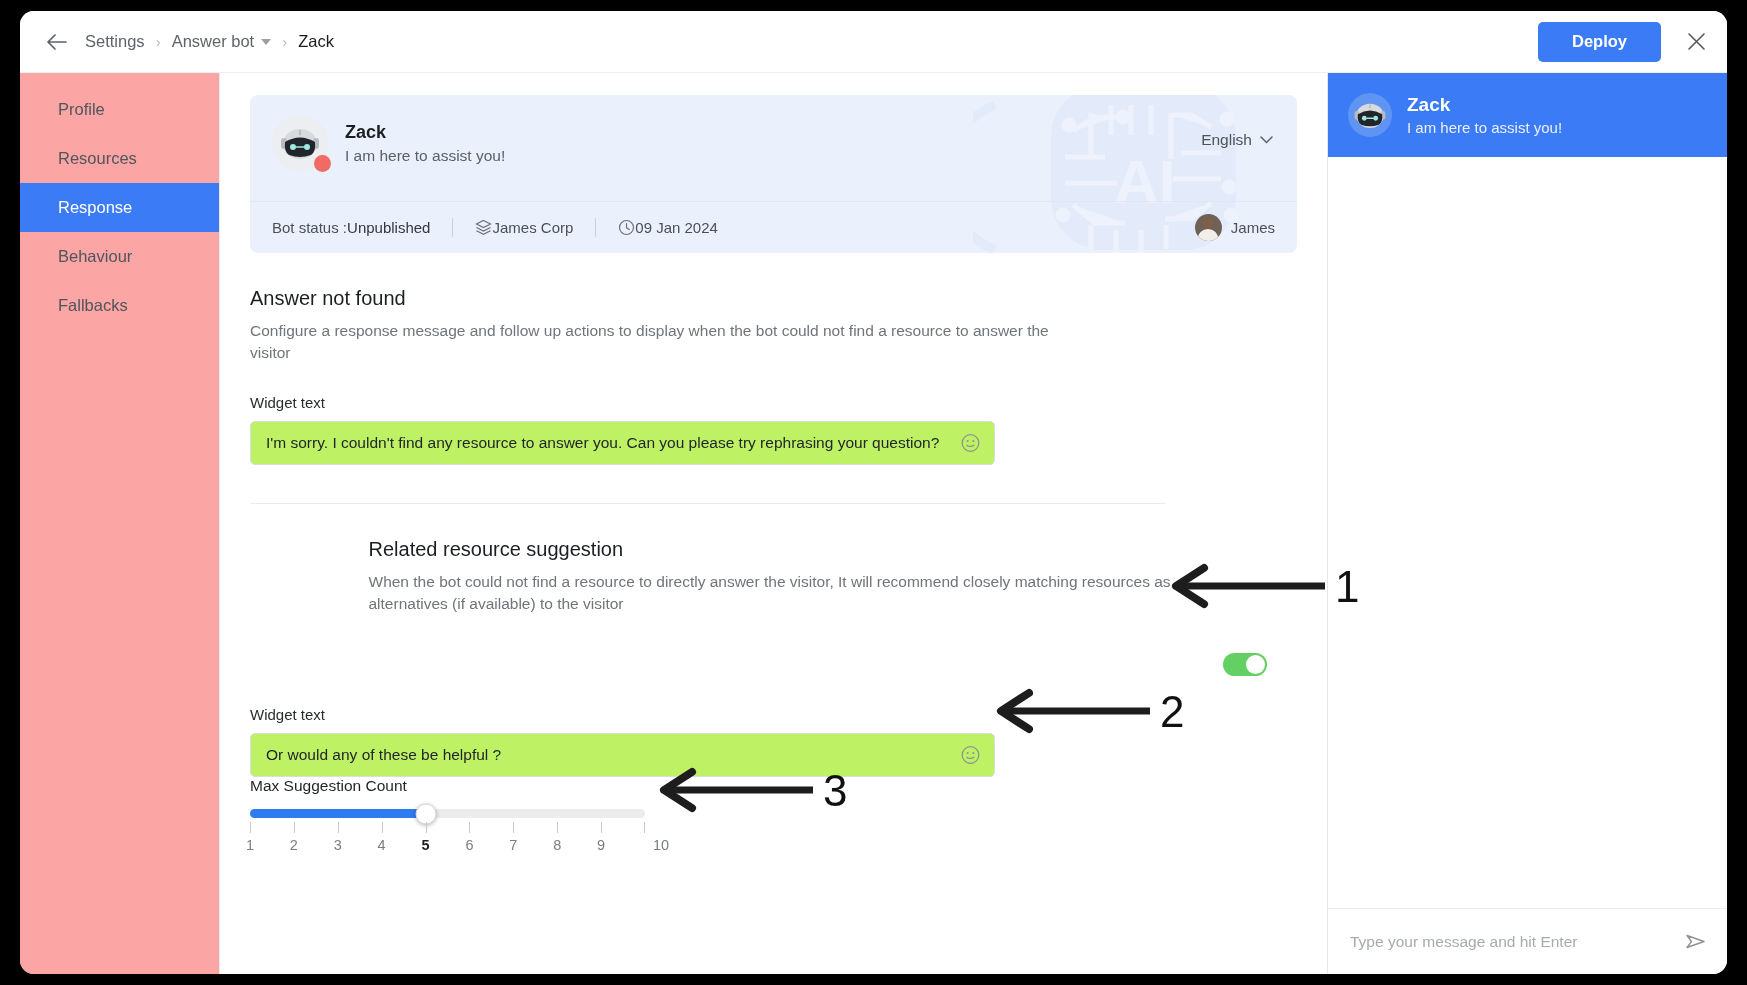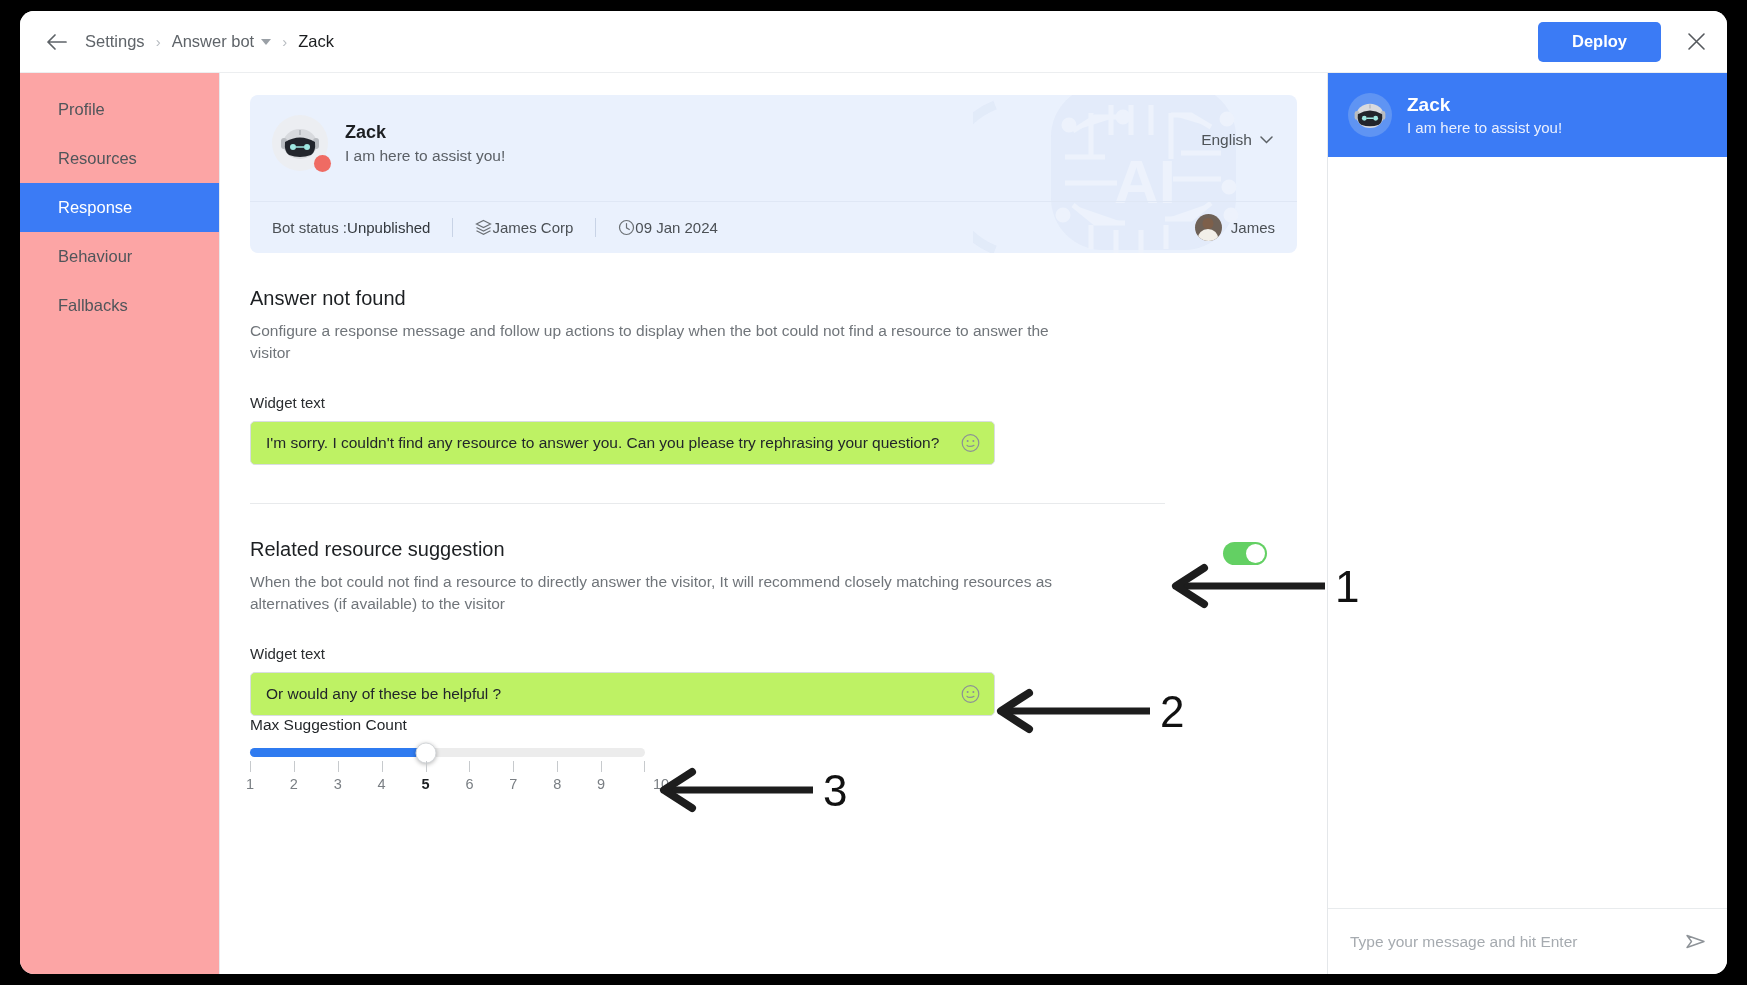--- a/index.html
+++ b/index.html
@@ -178,21 +178,21 @@
     color: #fff; font-size: 15px;
   }
   .pill-check {
     width: 20px; height: 20px; border-radius: 50%;
     background: #56b257; display: flex; align-items: center; justify-content: center;
     flex: 0 0 auto;
   }
 
   .hr { height: 1px; background: #e8eaec; margin: 38px 0 0 0; width: 915px; }
 
-  .sec-head-row { display: flex; align-items: flex-start; }
+  .sec-head-row { display: flex; align-items: center; flex-direction: column; }
   .toggle {
     margin-left: auto; margin-right: 30px; margin-top: 38px;
     width: 44px; height: 23px; border-radius: 12px;
     background: #63d063; position: relative; cursor: pointer; flex: 0 0 auto;
   }
   .toggle .knob {
     position: absolute; right: 2px; top: 2px;
     width: 19px; height: 19px; border-radius: 50%; background: #fff;
   }
 

